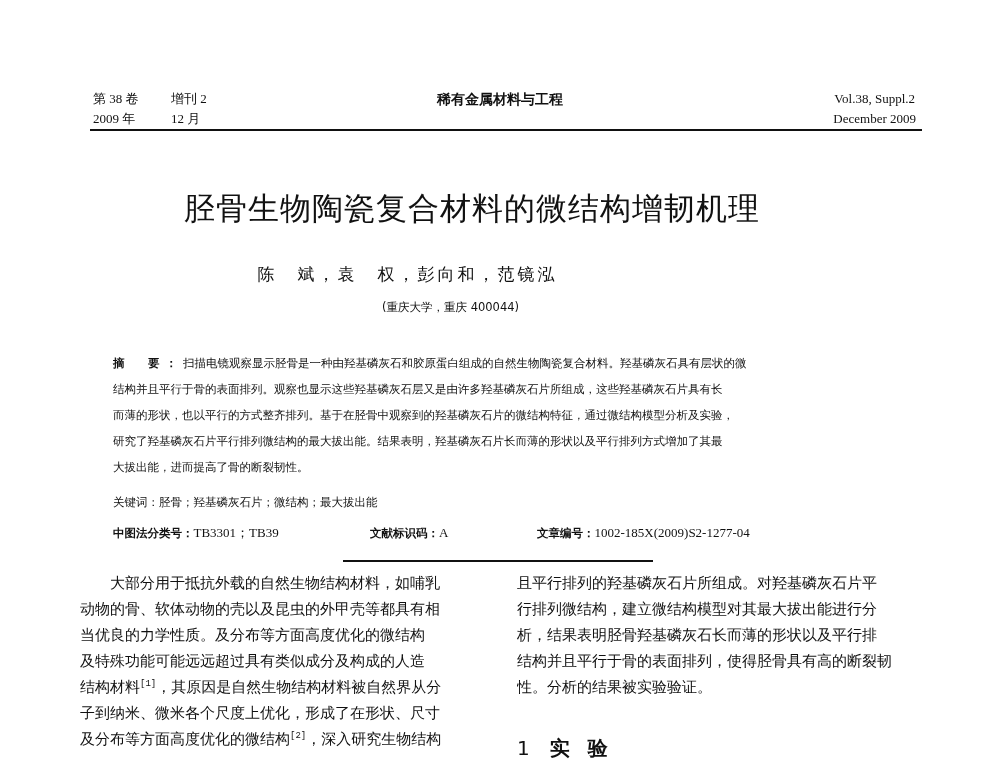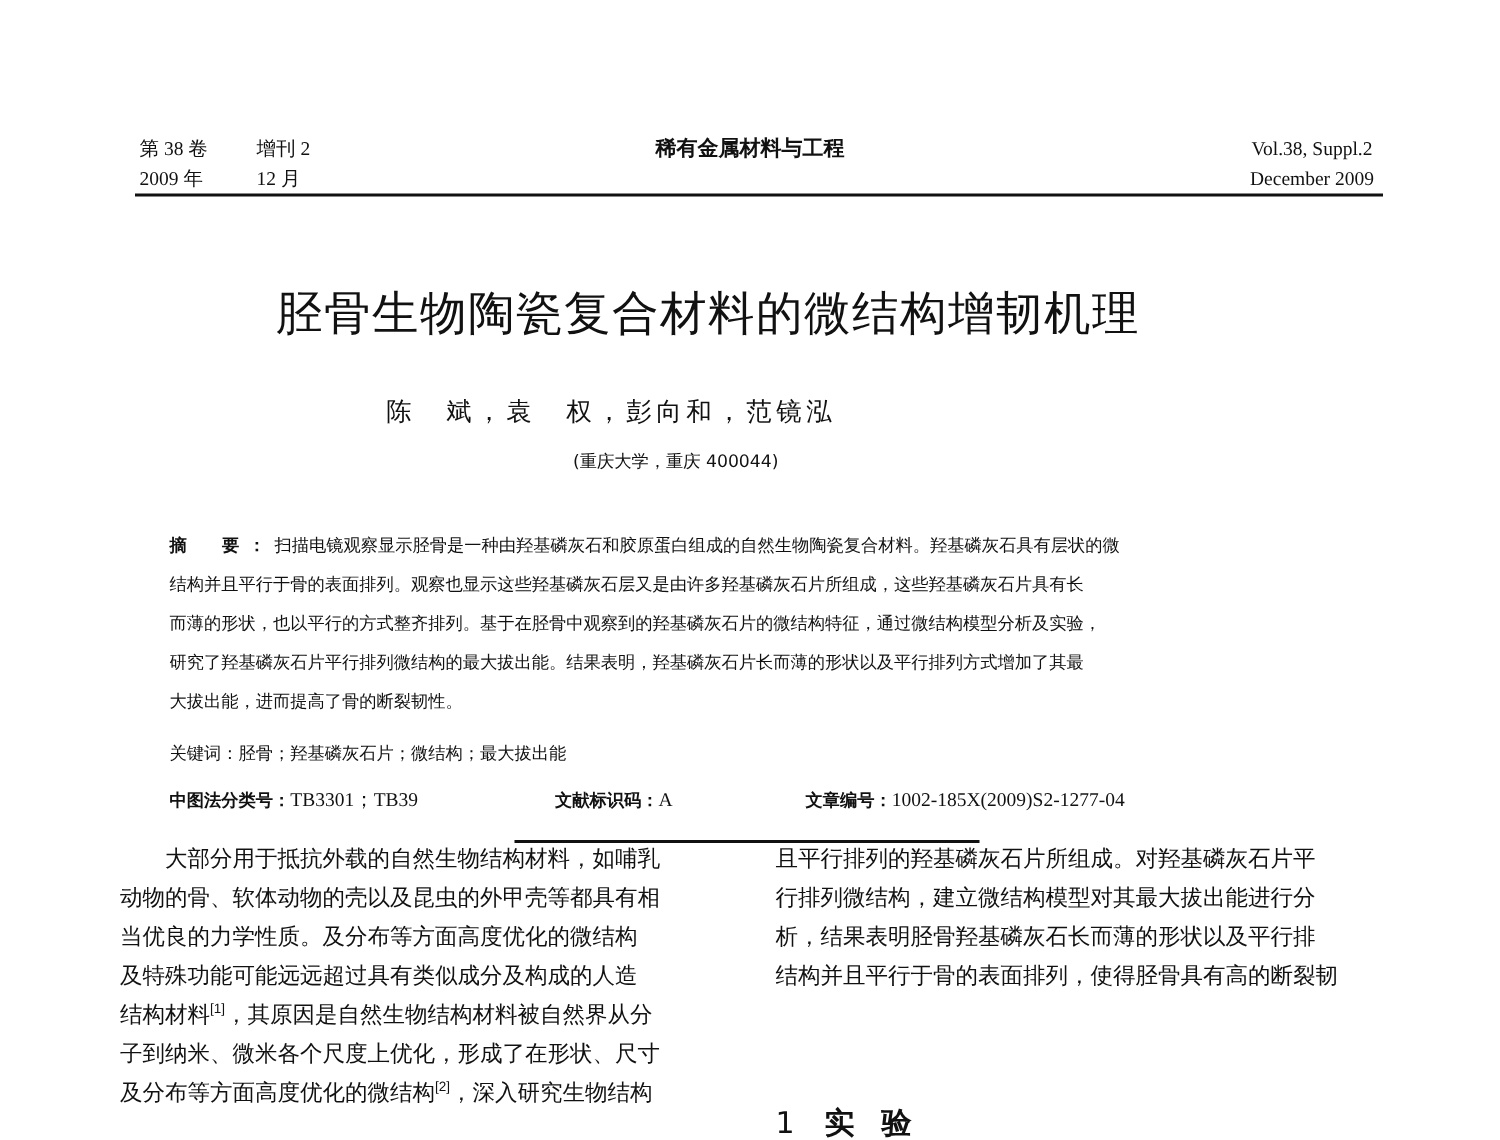--- a/index.html
+++ b/index.html
@@ -57,22 +57,22 @@
       left: 113px; top: 523px; width: 800px;
       font-family: "DejaVu Sans", sans-serif; font-size: 11.5px; line-height: 20px;
     }
     .clc .lbl { font-weight: bold; }
     .clc .val { font-family: "Liberation Serif", serif; font-size: 13px; }
     .clc .item { position: absolute; top: 0; white-space: nowrap; }
     .sep { left: 343px; top: 560px; width: 310px; height: 1.5px; background: #111; }
 
     
     .col {
-      top: 560px; width: 416px;
-      font-family: Liberation Sans, sans-serif; font-size: 15px; line-height: 26px;
+      top: 572px; width: 416px;
+      font-family: Liberation Mono, monospace; font-size: 15px; line-height: 26px;
     }
     .col .line { display: block; white-space: nowrap; overflow: hidden; }
     .col-left { left: 80px; }
     .col-right { left: 517px; }
     .indent { padding-left: 30px; }
     sup { font-size: 9px; line-height: 0; }
     .sec-head {
       left: 517px; top: 735px;
       font-family: "DejaVu Sans", sans-serif; font-size: 20px;
     }
@@ -132,17 +132,18 @@
   <span class="line"><span>结构材料</span><sup>[1]</sup><span>，其原因是自然生物结构材料被自然界从分</span></span>
   <span class="line">子到纳米、微米各个尺度上优化，形成了在形状、尺寸</span>
   <span class="line"><span>及分布等方面高度优化的微结构</span><sup>[2]</sup><span>，深入研究生物结构</span></span>
 </div>
 
 <div class="abs col col-right">
   <span class="line">且平行排列的羟基磷灰石片所组成。对羟基磷灰石片平</span>
   <span class="line">行排列微结构，建立微结构模型对其最大拔出能进行分</span>
   <span class="line">析，结果表明胫骨羟基磷灰石长而薄的形状以及平行排</span>
   <span class="line">结构并且平行于骨的表面排列，使得胫骨具有高的断裂韧</span>
+  <span class="line">性。分析的结果被实验验证。</span>
 </div>
 
 <div class="abs sec-head">
   <span class="num">1</span><span class="ttl">实验</span>
 </div>
 
 </body></html>

